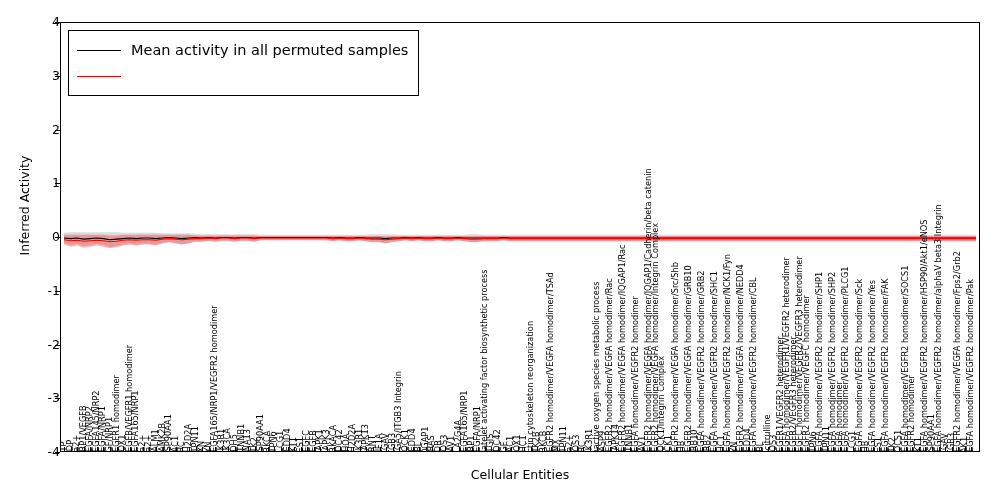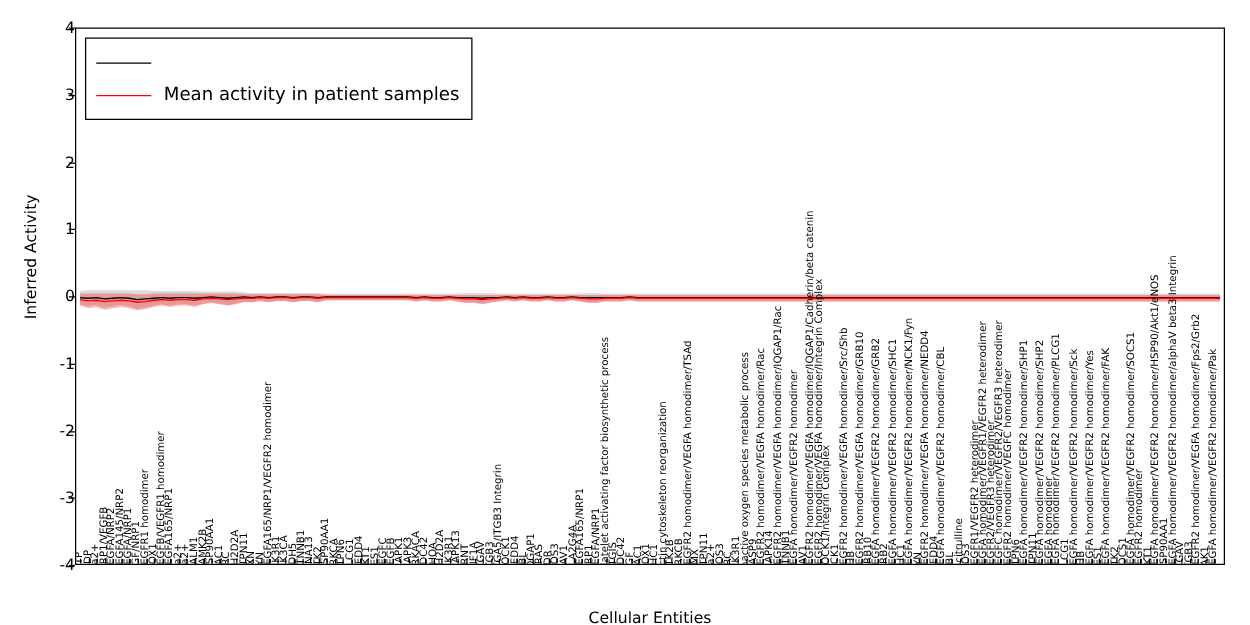--- a/index.html
+++ b/index.html
@@ -44,21 +44,21 @@
     top: 198px;
     width: 160px;
     text-align: center;
     transform: rotate(-90deg);
     font-size: 12.5px;
     color: #000;
   }
   #xlabel {
     position: absolute;
     left: 60px;
-    top: 486px;
+    top: 467px;
     width: 920px;
     text-align: center;
     font-size: 12.5px;
     color: #000;
   }
   .ytick-label {
     position: absolute;
     right: 0;
     width: 52px;
     text-align: right;
@@ -448,20 +448,20 @@
         <div class="xtick-mark" style="left: 903.85px;"></div>
         <div class="xtick-label" style="left: 906.85px; top: 426px;">PAK1</div>
         <div class="xtick-mark" style="left: 910.42px;"></div>
         <div class="xtick-label" style="left: 913.42px; top: 426px;">VEGFA homodimer/VEGFR2 homodimer/Pak</div>
       </div>
   </div>
 
   <div id="legend">
     <div class="legend-row">
       <span class="legend-swatch" style="border-top-color:#000000"></span>
+      <span class="legend-text">Mean activity in all permuted samples</span>
     </div>
     <div class="legend-row">
       <span class="legend-swatch" style="border-top-color:#ff0000"></span>
-      <span class="legend-text">Mean activity in patient samples</span>
     </div>
   </div>
 
 </div>
 
 </body></html>

